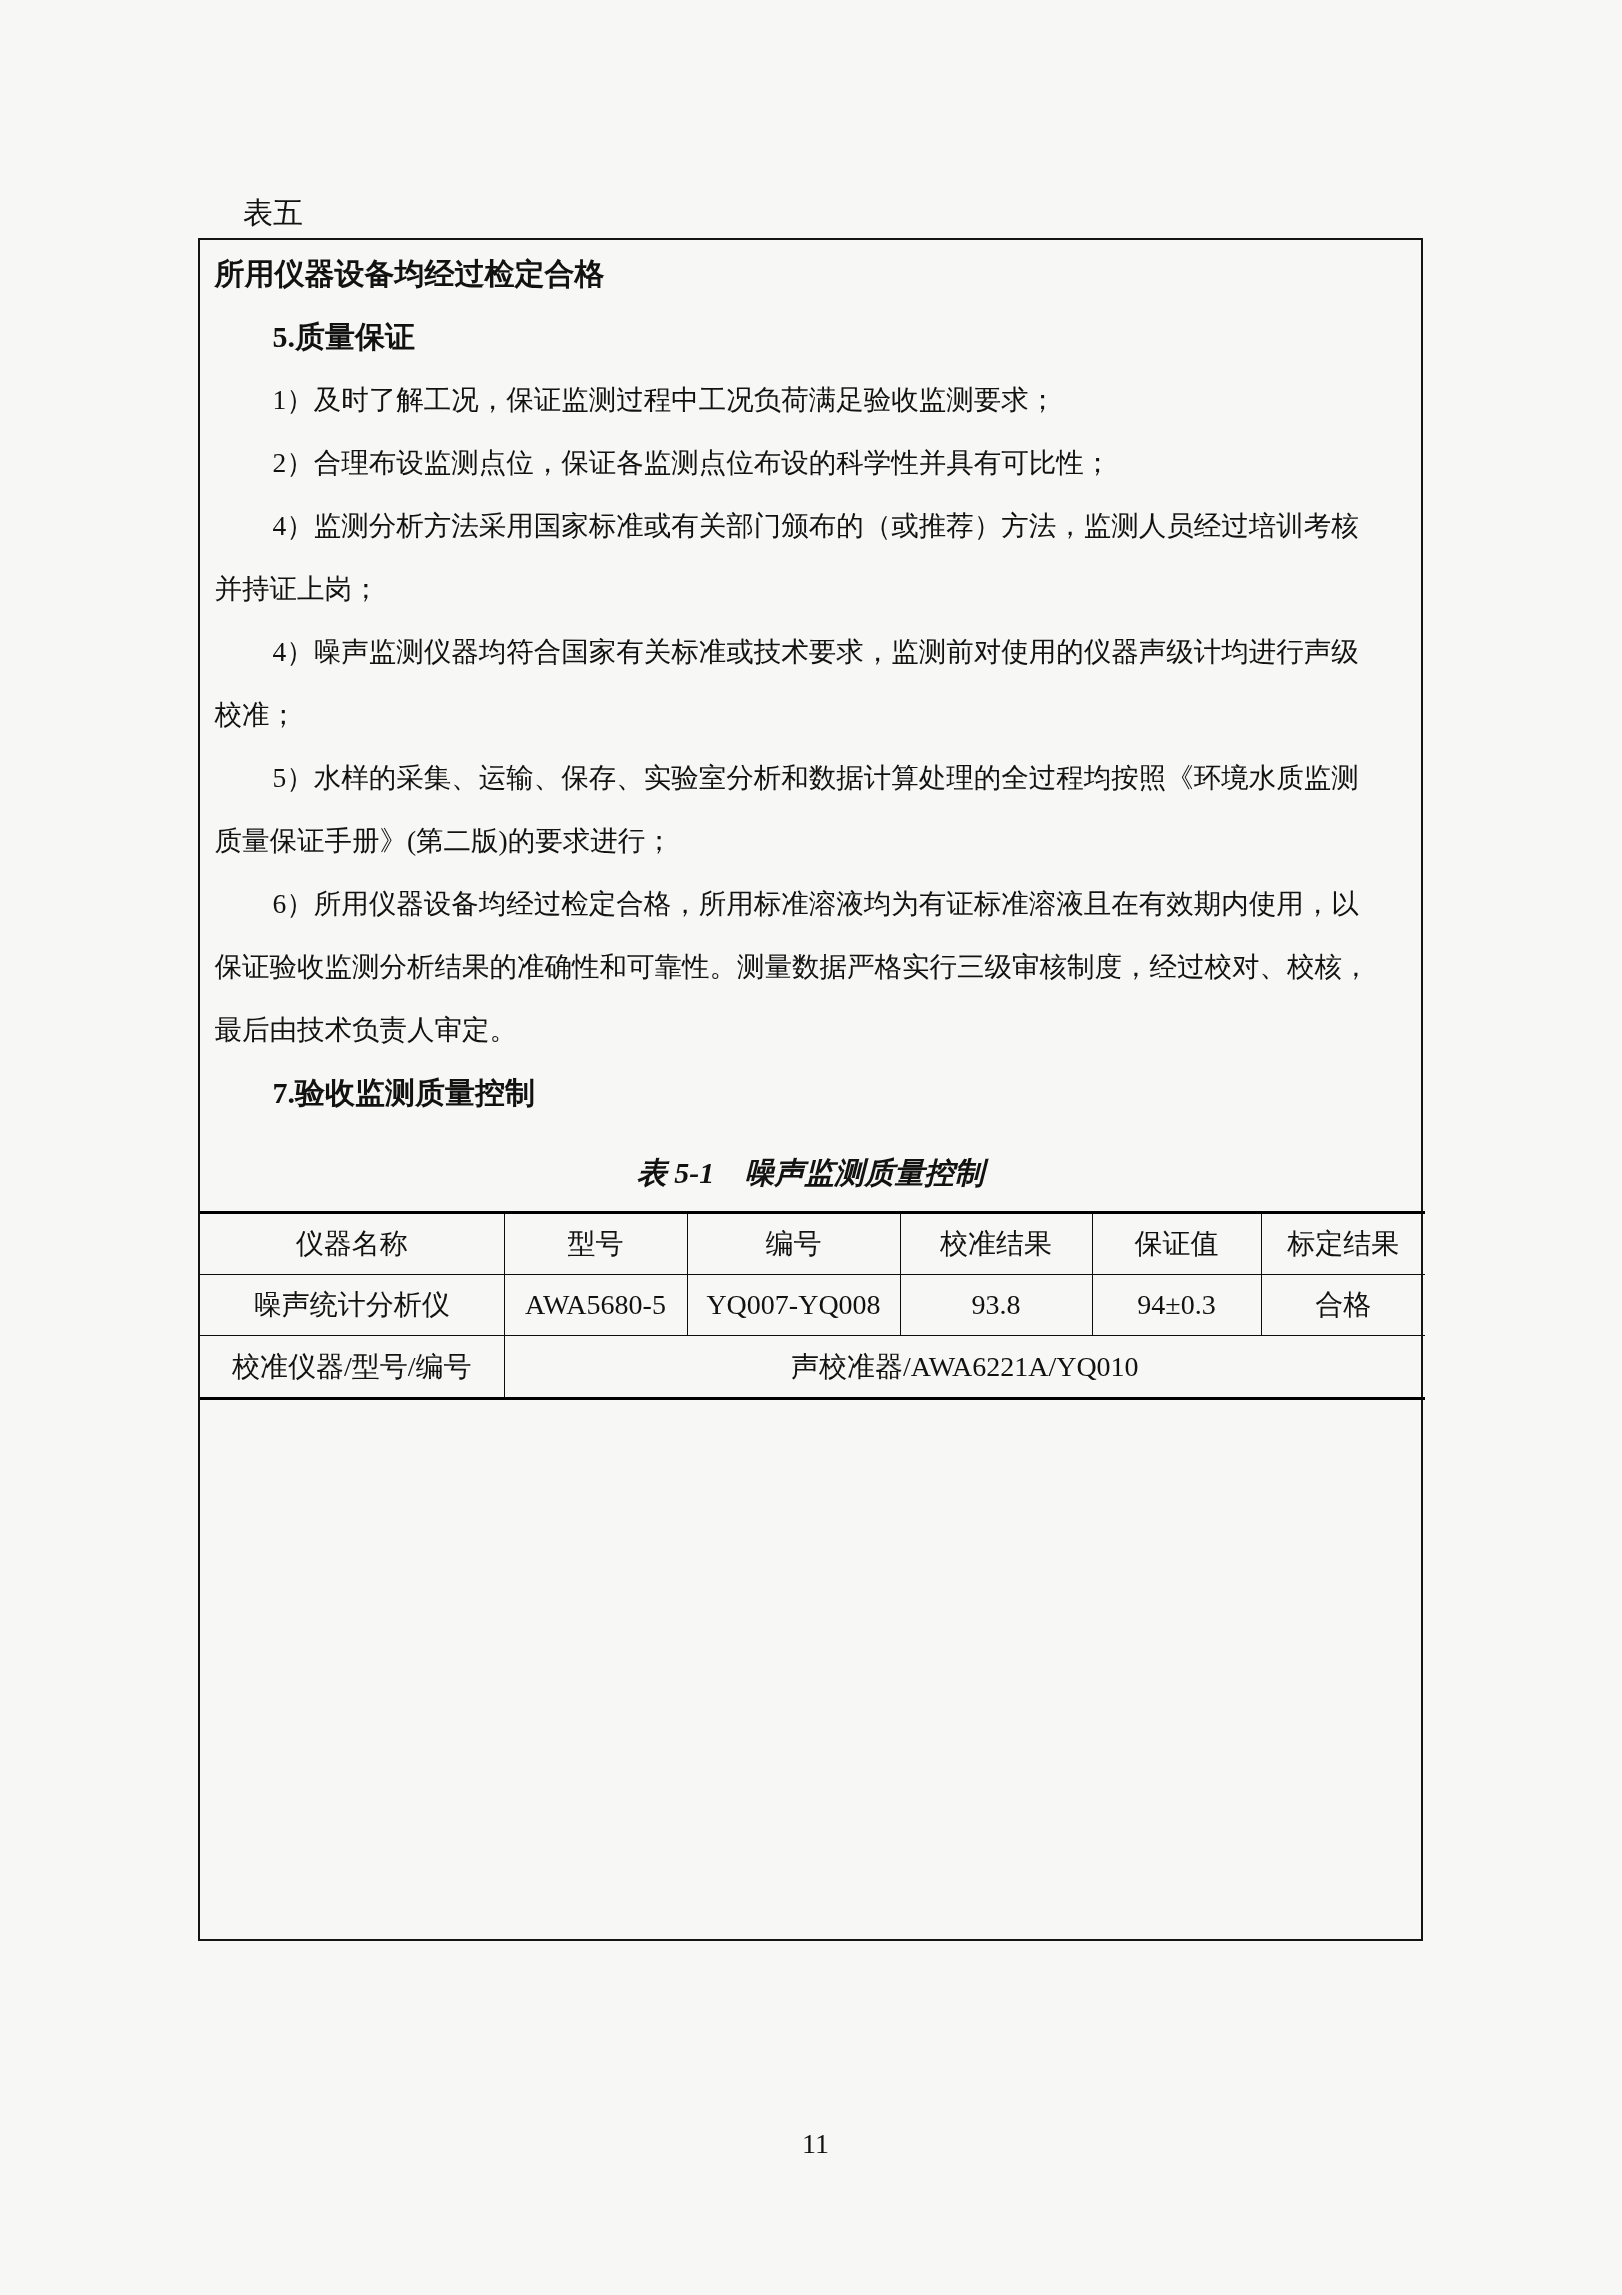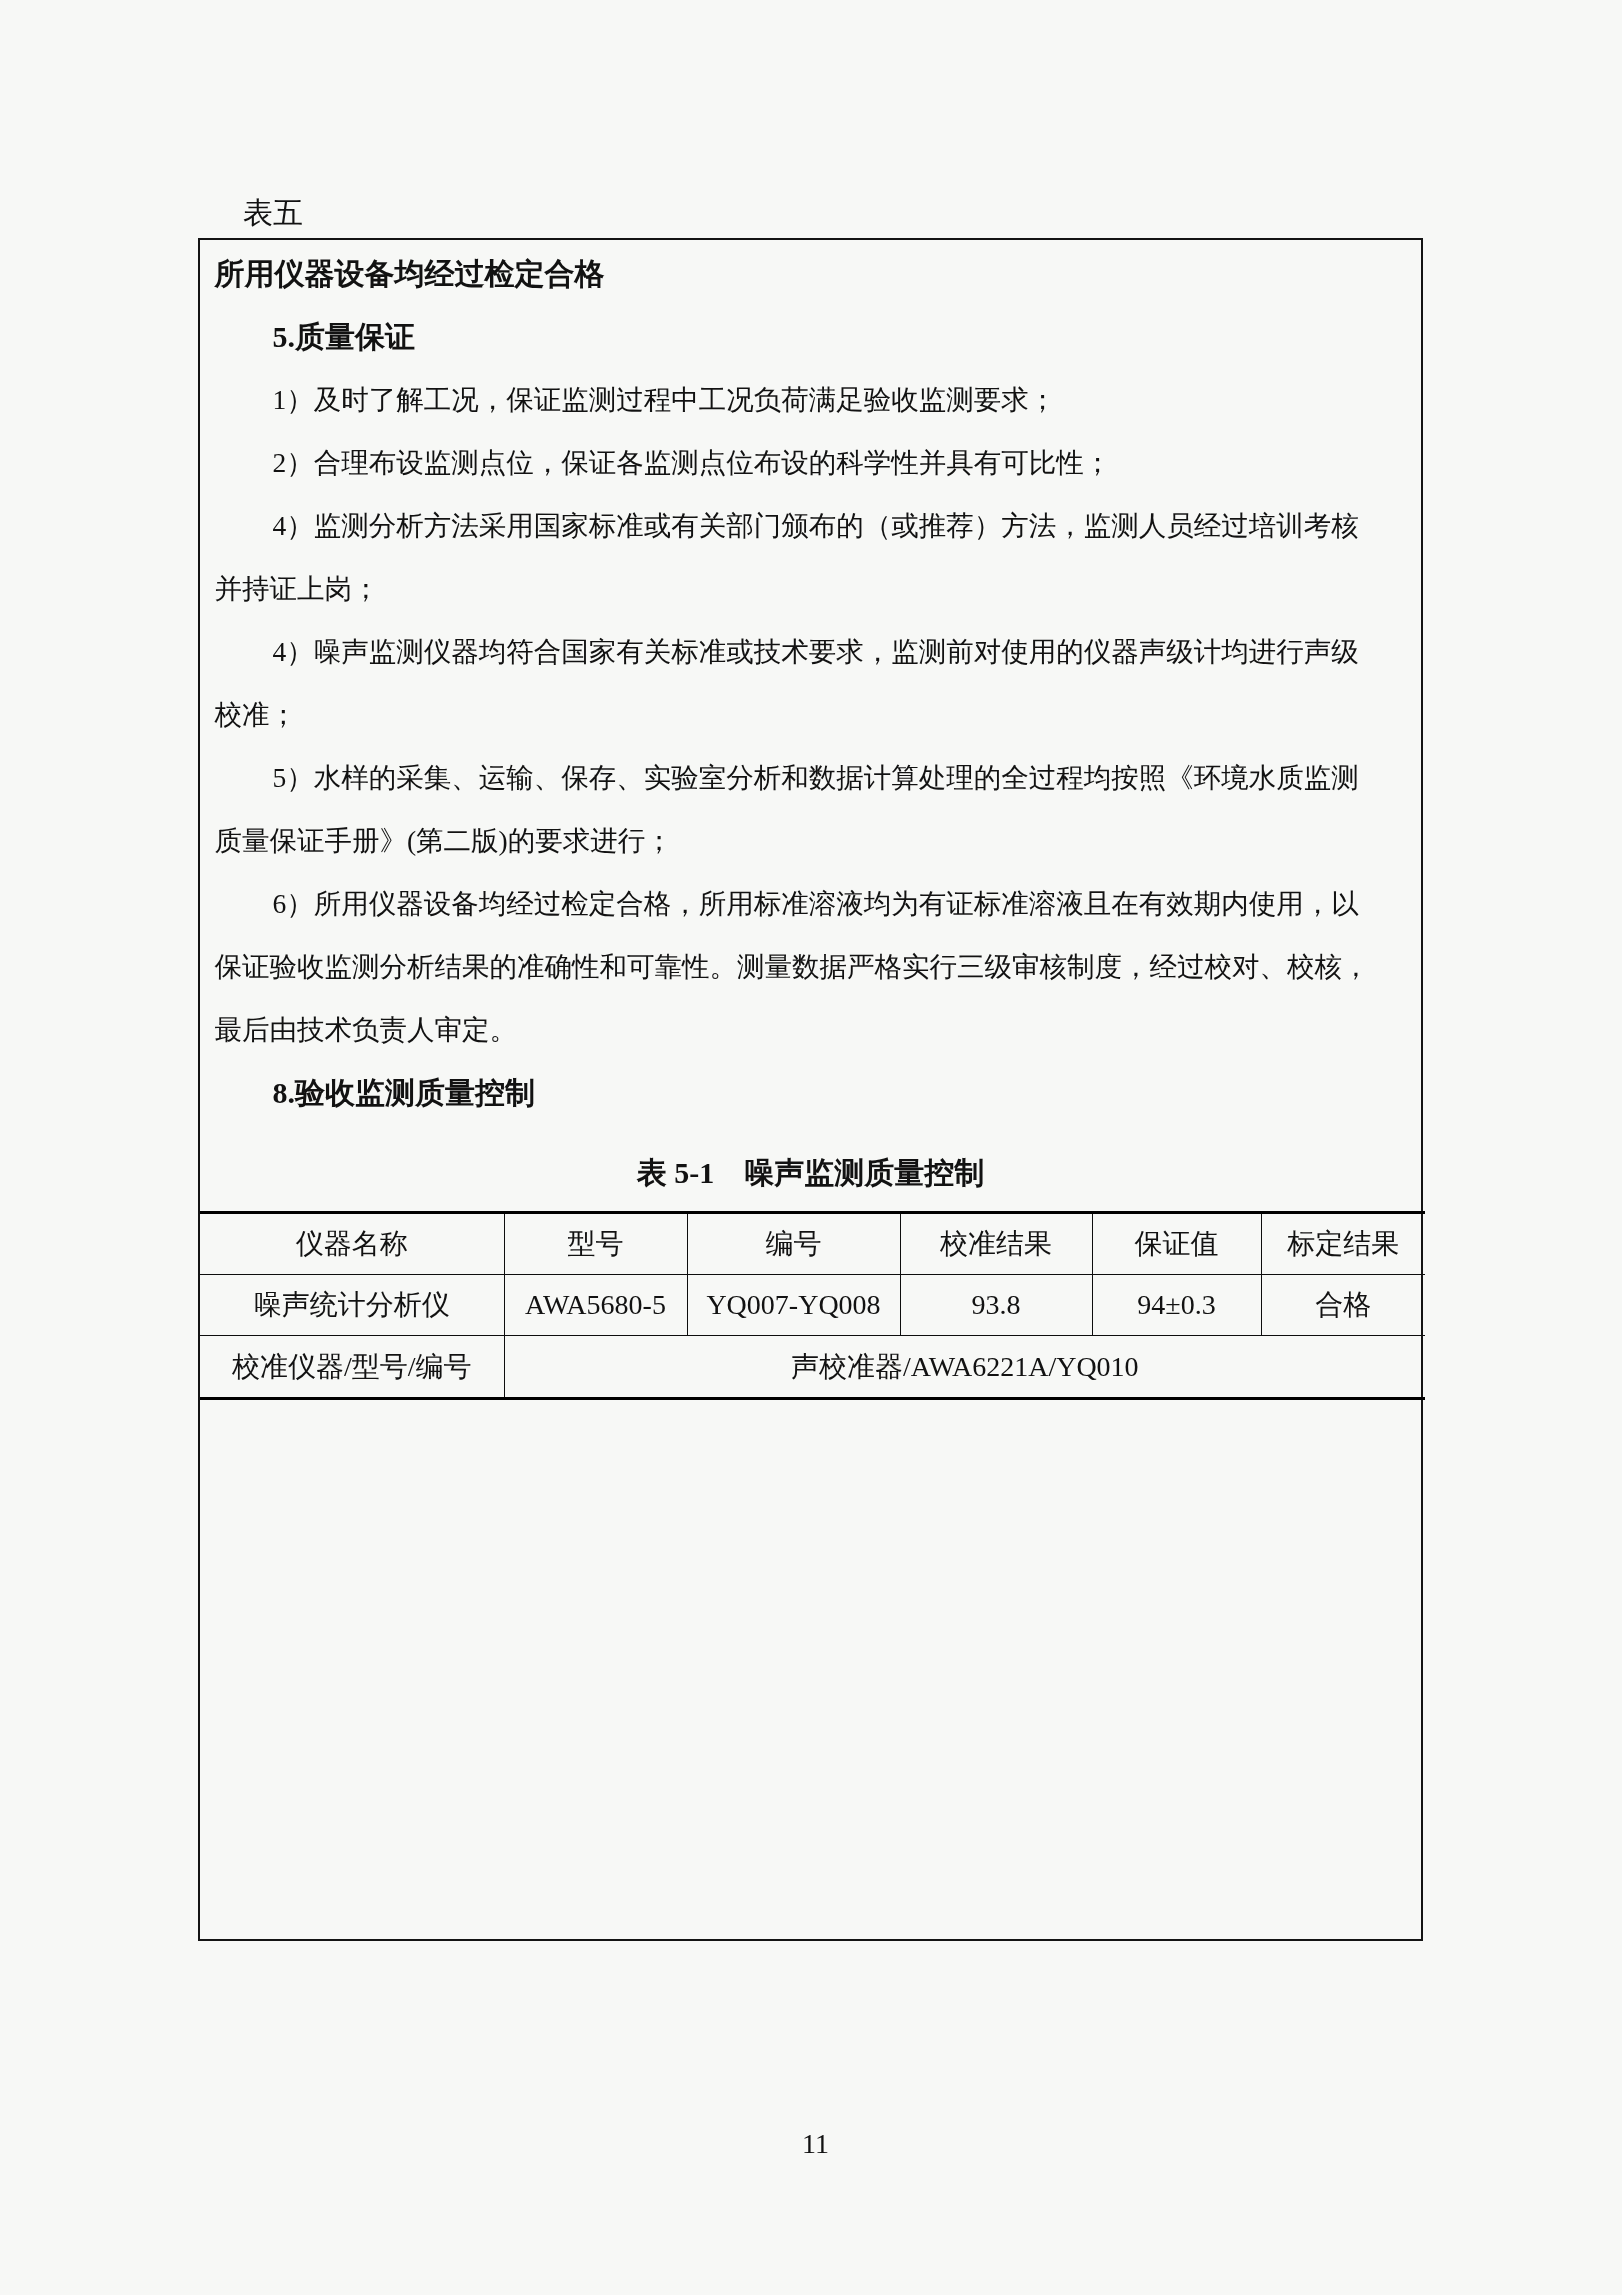--- a/index.html
+++ b/index.html
@@ -17,21 +17,21 @@
     position:absolute;left:198px;top:238px;
     width:1225px;height:1703px;box-sizing:border-box;
     border:2px solid #141414;
   }
   .content{padding:2px 15.7px 0 14.4px;}
   .ln{font-size:27.5px;line-height:63px;white-space:nowrap;}
   .ln.ind{text-indent:58px;}
   .ln.bold{font-weight:700;font-size:30px;}
   .tcaption{
     margin-top:26px;text-align:center;
-    font-size:30px;font-weight:700;line-height:46px;white-space:nowrap;
+    font-size:30px;font-weight:700;line-height:46px;white-space:nowrap;font-style:italic;
   }
   table.qtable{
     width:100%;border-collapse:collapse;table-layout:fixed;
     margin-top:15px;font-size:28px;
   }
   table.qtable td{
     border:1.3px solid #0e0e0e;text-align:center;vertical-align:middle;
     padding:0;overflow:hidden;white-space:nowrap;
   }
   table.qtable td:first-child{border-left:none;}
@@ -57,21 +57,21 @@
     <div class="ln ind">2）合理布设监测点位，保证各监测点位布设的科学性并具有可比性；</div>
     <div class="ln ind">4）监测分析方法采用国家标准或有关部门颁布的（或推荐）方法，监测人员经过培训考核</div>
     <div class="ln">并持证上岗；</div>
     <div class="ln ind">4）噪声监测仪器均符合国家有关标准或技术要求，监测前对使用的仪器声级计均进行声级</div>
     <div class="ln">校准；</div>
     <div class="ln ind">5）水样的采集、运输、保存、实验室分析和数据计算处理的全过程均按照《环境水质监测</div>
     <div class="ln">质量保证手册》(第二版)的要求进行；</div>
     <div class="ln ind">6）所用仪器设备均经过检定合格，所用标准溶液均为有证标准溶液且在有效期内使用，以</div>
     <div class="ln">保证验收监测分析结果的准确性和可靠性。测量数据严格实行三级审核制度，经过校对、校核，</div>
     <div class="ln">最后由技术负责人审定。</div>
-    <div class="ln bold ind">8.验收监测质量控制</div>
+    <div class="ln bold ind">7.验收监测质量控制</div>
   </div>
 
   <div class="tcaption">表 5-1　噪声监测质量控制</div>
 
   <table class="qtable">
     <colgroup>
       <col style="width:304px">
         <col style="width:183px">
         <col style="width:213px">
       <col style="width:192px">

